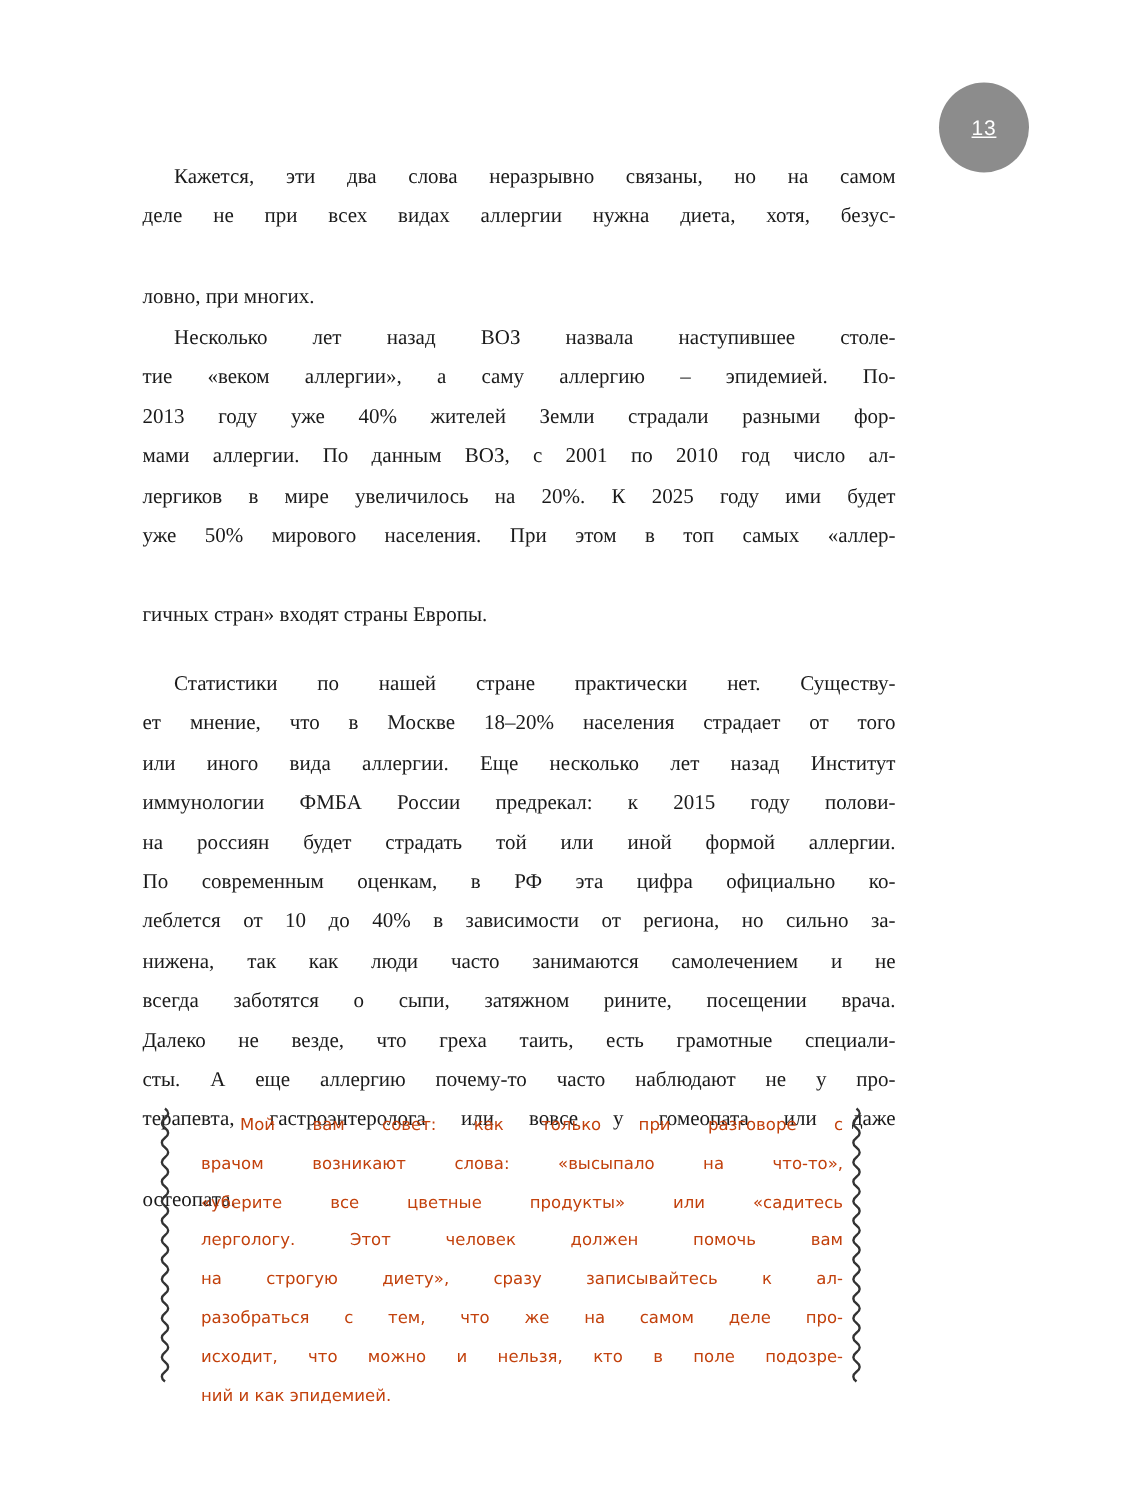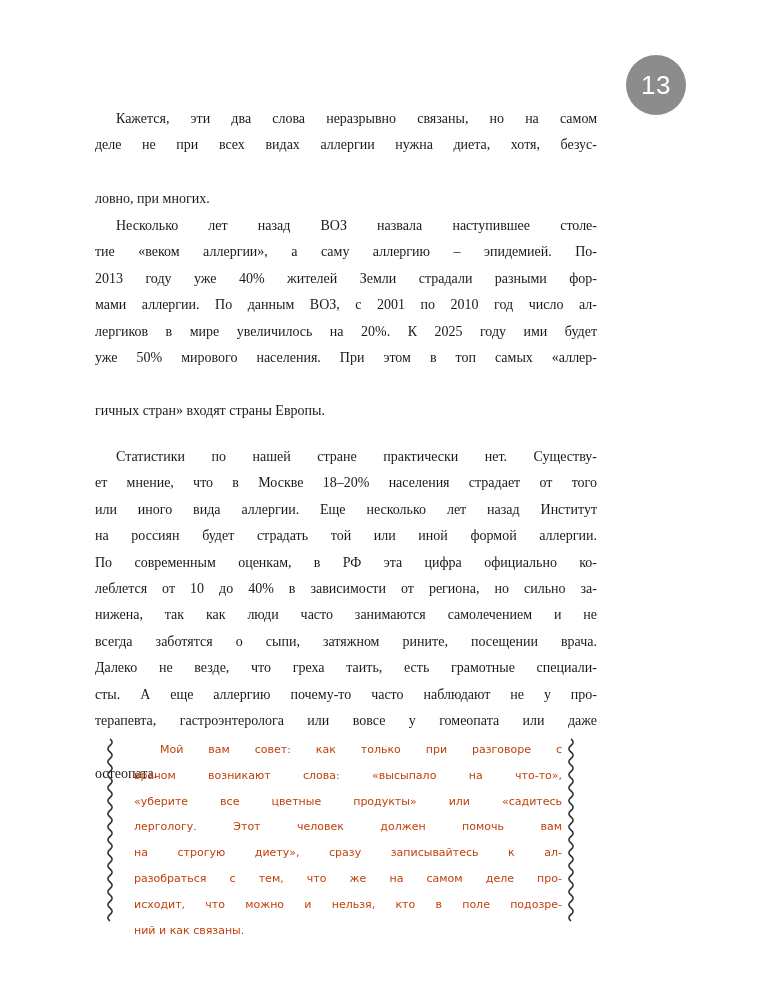--- a/index.html
+++ b/index.html
@@ -17,25 +17,26 @@
     .page-badge {
       position: absolute;
       left: 626px;
       top: 55px;
       width: 60px;
       height: 60px;
       border-radius: 50%;
       background: #8c8c8c;
       color: #ffffff;
       font-family: "Liberation Sans", sans-serif;
-      font-size: 26px;
+      font-size: 14px;
       display: flex;
       align-items: center;
       justify-content: center;
       letter-spacing: 0.5px;
+      text-decoration: underline;
     }
     .body-text {
       position: absolute;
       left: 95px;
       width: 502px;
       font-family: "Liberation Serif", serif;
       font-size: 14px;
       line-height: 26.4px;
       text-align: justify;
       margin: 0;
@@ -112,20 +113,21 @@
   <span class="line">мами аллергии. По данным ВОЗ, с 2001 по 2010 год число ал-</span>
   <span class="line">лергиков в мире увеличилось на 20%. К 2025 году ими будет</span>
   <span class="line">уже 50% мирового населения. При этом в топ самых «аллер-</span>
   <span class="line last">гичных стран» входят страны Европы.</span>
 </div>
 
 <div class="body-text" id="para3">
   <span class="line indent">Статистики по нашей стране практически нет. Существу-</span>
   <span class="line">ет мнение, что в Москве 18–20% населения страдает от того</span>
   <span class="line">или иного вида аллергии. Еще несколько лет назад Институт</span>
+  <span class="line">иммунологии ФМБА России предрекал: к 2015 году полови-</span>
   <span class="line">на россиян будет страдать той или иной формой аллергии.</span>
   <span class="line">По  современным оценкам, в РФ эта цифра официально ко-</span>
   <span class="line">леблется от 10 до 40% в зависимости от региона, но сильно за-</span>
   <span class="line">нижена, так как люди часто занимаются самолечением и не</span>
   <span class="line">всегда заботятся о сыпи, затяжном рините, посещении врача.</span>
   <span class="line">Далеко не везде, что греха таить, есть грамотные специали-</span>
   <span class="line">сты. А еще аллергию почему-то часто наблюдают не у про-</span>
   <span class="line">терапевта, гастроэнтеролога или вовсе у гомеопата или даже</span>
   <span class="line last">остеопата.</span>
 </div>
@@ -135,18 +137,18 @@
     <path id="wave-left" fill="none" stroke="#333" stroke-width="1.6" d="M6 2 Q10.2 5.25 6 8.5 Q1.7999999999999998 11.75 6 15 Q10.2 18.25 6 21.5 Q1.7999999999999998 24.75 6 28 Q10.2 31.25 6 34.5 Q1.7999999999999998 37.75 6 41 Q10.2 44.25 6 47.5 Q1.7999999999999998 50.75 6 54 Q10.2 57.25 6 60.5 Q1.7999999999999998 63.75 6 67 Q10.2 70.25 6 73.5 Q1.7999999999999998 76.75 6 80 Q10.2 83.25 6 86.5 Q1.7999999999999998 89.75 6 93 Q10.2 96.25 6 99.5 Q1.7999999999999998 102.75 6 106 Q10.2 109.25 6 112.5 Q1.7999999999999998 115.75 6 119 Q10.2 122.25 6 125.5 Q1.7999999999999998 128.75 6 132 Q10.2 135.25 6 138.5 Q1.7999999999999998 141.75 6 145 Q10.2 148.25 6 151.5 Q1.7999999999999998 154.75 6 158 Q10.2 161.25 6 164.5 Q1.7999999999999998 167.75 6 171 Q10.2 174.25 6 177.5 Q1.7999999999999998 180.75 6 184"></path>
   </svg>
   <div class="advice-text">
     <span class="line indent">Мой вам совет: как только при разговоре с</span>
     <span class="line">врачом возникают слова: «высыпало на что-то»,</span>
     <span class="line">«уберите все цветные продукты» или «садитесь</span>
     <span class="line">лергологу. Этот человек должен помочь вам</span>
     <span class="line">на строгую диету», сразу записывайтесь к ал-</span>
     <span class="line">разобраться с тем, что же на самом деле про-</span>
     <span class="line">исходит, что можно и нельзя, кто в поле подозре-</span>
-    <span class="line last">ний и как связаны.</span>
+    <span class="line last">ний и как эпидемией.</span>
   </div>
   <svg class="wavy right" viewBox="0 0 12 188" preserveAspectRatio="none">
     <path id="wave-right" fill="none" stroke="#333" stroke-width="1.6" d="M6 2 Q10.2 5.25 6 8.5 Q1.7999999999999998 11.75 6 15 Q10.2 18.25 6 21.5 Q1.7999999999999998 24.75 6 28 Q10.2 31.25 6 34.5 Q1.7999999999999998 37.75 6 41 Q10.2 44.25 6 47.5 Q1.7999999999999998 50.75 6 54 Q10.2 57.25 6 60.5 Q1.7999999999999998 63.75 6 67 Q10.2 70.25 6 73.5 Q1.7999999999999998 76.75 6 80 Q10.2 83.25 6 86.5 Q1.7999999999999998 89.75 6 93 Q10.2 96.25 6 99.5 Q1.7999999999999998 102.75 6 106 Q10.2 109.25 6 112.5 Q1.7999999999999998 115.75 6 119 Q10.2 122.25 6 125.5 Q1.7999999999999998 128.75 6 132 Q10.2 135.25 6 138.5 Q1.7999999999999998 141.75 6 145 Q10.2 148.25 6 151.5 Q1.7999999999999998 154.75 6 158 Q10.2 161.25 6 164.5 Q1.7999999999999998 167.75 6 171 Q10.2 174.25 6 177.5 Q1.7999999999999998 180.75 6 184"></path>
   </svg>
 </div>
 
 </body></html>

